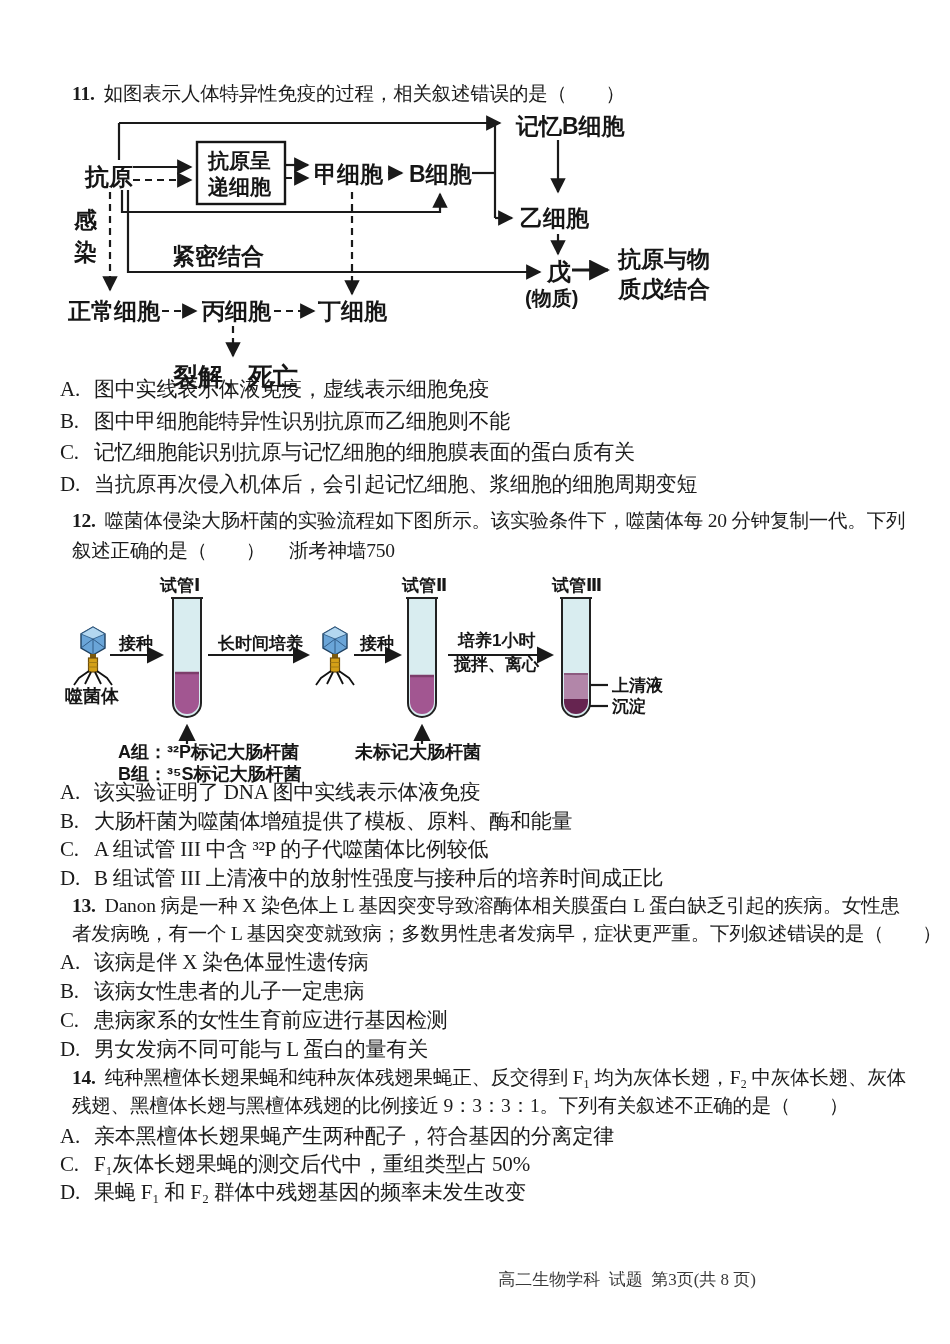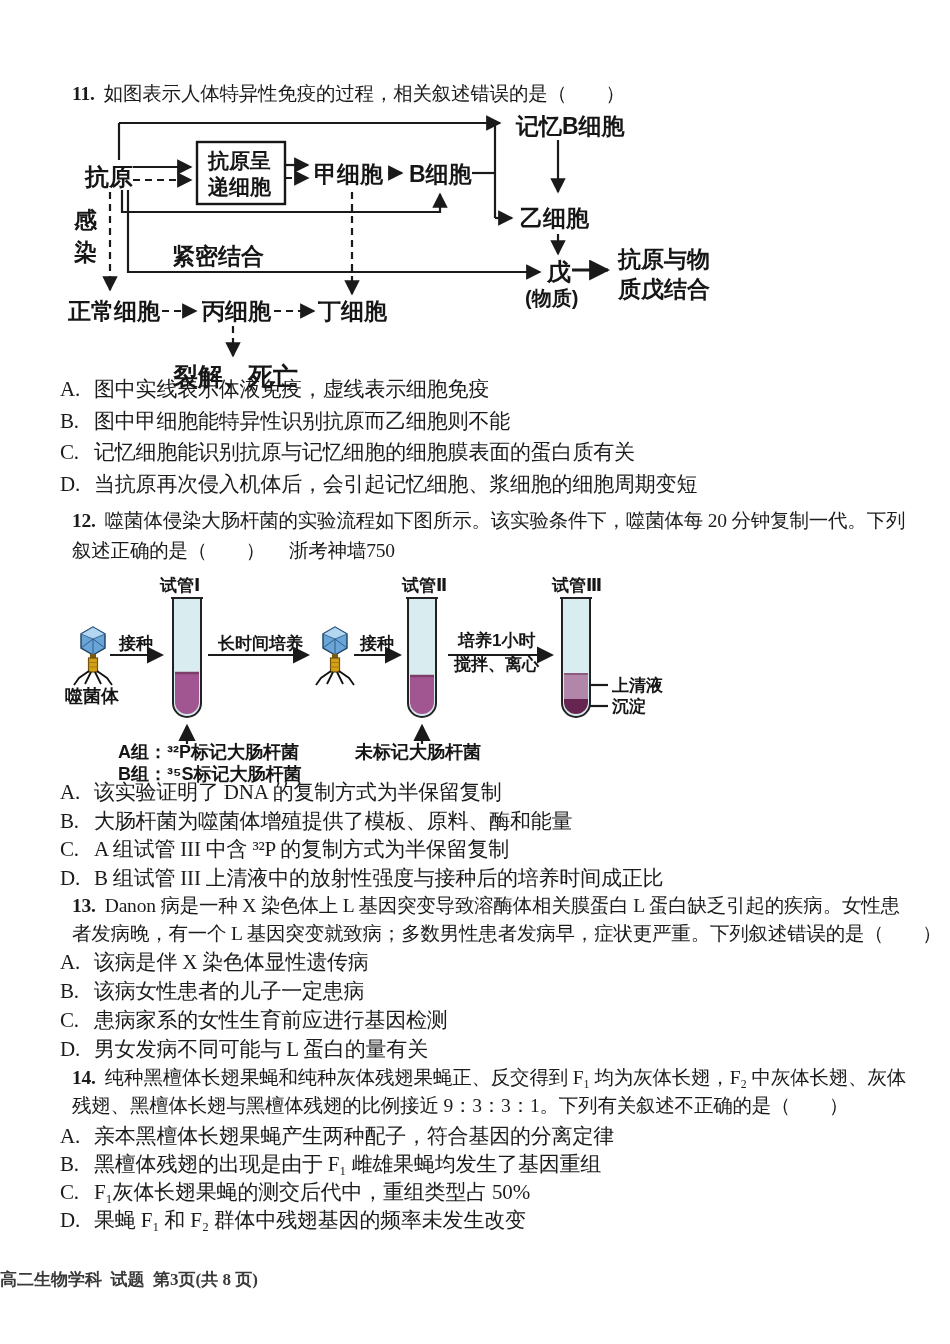--- a/index.html
+++ b/index.html
@@ -11,21 +11,21 @@
   .abs{position:absolute;}
   .stem{font-size:19.5px;letter-spacing:-0.2px;width:846px;}
   .stem .line{white-space:pre;margin-left:12px;}
   .qnum{font-weight:bold;margin-right:9px;}
   .opts{font-size:21px;letter-spacing:-0.2px;}
   .opt{white-space:pre;}
   .opt .lab{display:inline-block;width:34px;}
   .dg text{font-family:"Liberation Sans","DejaVu Sans",sans-serif;fill:#161616;}
   .d11 text{font-weight:600;}
   .d12 text{font-weight:bold;}
-  .footer{width:756px;text-align:left;font-size:17px;color:#3a3a3a;white-space:pre;font-weight:bold;}
+  .footer{width:756px;text-align:right;font-size:17px;color:#3a3a3a;white-space:pre;}
 </style>
 </head>
 <body>
 
 <div class="abs stem" style="top:80px;left:60px;">
   <div class="line"><span class="qnum">11.</span><span>如图表示人体特异性免疫的过程，相关叙述错误的是（　　）</span></div>
 </div>
 
 <svg class="abs dg d11" style="top:104px;left:58px;" width="700" height="292" viewBox="0 0 700 292">
   <defs>
@@ -163,23 +163,23 @@
   <text x="406" y="80" font-size="17">培养1小时</text>
   <text x="402" y="104" font-size="17">搅拌、离心</text>
   <text x="560" y="125" font-size="17">上清液</text>
   <text x="560" y="146" font-size="17">沉淀</text>
   <text x="66" y="192" font-size="18">A组：³²P标记大肠杆菌</text>
   <text x="66" y="214" font-size="18">B组：³⁵S标记大肠杆菌</text>
   <text x="303" y="192" font-size="18">未标记大肠杆菌</text>
 </svg>
 
 <div class="abs opts" style="top:778px;left:60px;line-height:28.5px;">
-  <div class="opt"><span class="lab">A.</span><span>该实验证明了 DNA 的复制方式为半保留复制</span></div>
+  <div class="opt"><span class="lab">A.</span><span>该实验证明了 DNA 图中实线表示体液免疫</span></div>
   <div class="opt"><span class="lab">B.</span><span>大肠杆菌为噬菌体增殖提供了模板、原料、酶和能量</span></div>
-  <div class="opt"><span class="lab">C.</span><span>A 组试管 III 中含 ³²P 的复制方式为半保留复制</span></div>
+  <div class="opt"><span class="lab">C.</span><span>A 组试管 III 中含 ³²P 的子代噬菌体比例较低</span></div>
   <div class="opt"><span class="lab">D.</span><span>B 组试管 III 上清液中的放射性强度与接种后的培养时间成正比</span></div>
 </div>
 
 <div class="abs stem" style="top:892px;left:60px;line-height:28px;">
   <div class="line"><span class="qnum">13.</span><span>Danon 病是一种 X 染色体上 L 基因突变导致溶酶体相关膜蛋白 L 蛋白缺乏引起的疾病。女性患</span></div>
   <div class="line">者发病晚，有一个 L 基因突变就致病；多数男性患者发病早，症状更严重。下列叙述错误的是（　　）</div>
 </div>
 
 <div class="abs opts" style="top:948px;left:60px;line-height:29px;">
   <div class="opt"><span class="lab">A.</span><span>该病是伴 X 染色体显性遗传病</span></div>
@@ -188,18 +188,17 @@
   <div class="opt"><span class="lab">D.</span><span>男女发病不同可能与 L 蛋白的量有关</span></div>
 </div>
 
 <div class="abs stem" style="top:1064px;left:60px;line-height:28px;">
   <div class="line"><span class="qnum">14.</span><span>纯种黑檀体长翅果蝇和纯种灰体残翅果蝇正、反交得到 F₁ 均为灰体长翅，F₂ 中灰体长翅、灰体</span></div>
   <div class="line">残翅、黑檀体长翅与黑檀体残翅的比例接近 9：3：3：1。下列有关叙述不正确的是（　　）</div>
 </div>
 
 <div class="abs opts" style="top:1122px;left:60px;line-height:28px;">
   <div class="opt"><span class="lab">A.</span><span>亲本黑檀体长翅果蝇产生两种配子，符合基因的分离定律</span></div>
-  <div class="opt"><span class="lab">B.</span><span>黑檀体残翅的出现是由于 F₁ 雌雄果蝇均发生了基因重组</span></div>
   <div class="opt"><span class="lab">C.</span><span>F₁灰体长翅果蝇的测交后代中，重组类型占 50%</span></div>
   <div class="opt"><span class="lab">D.</span><span>果蝇 F₁ 和 F₂ 群体中残翅基因的频率未发生改变</span></div>
 </div>
 
 <div class="abs footer" style="top:1268px;left:0;">高二生物学科  试题  第3页(共 8 页)</div>
 
 </body></html>

